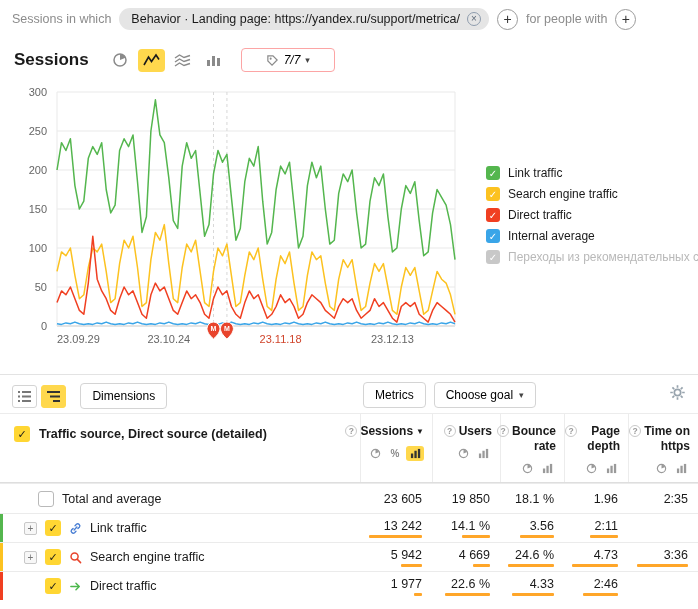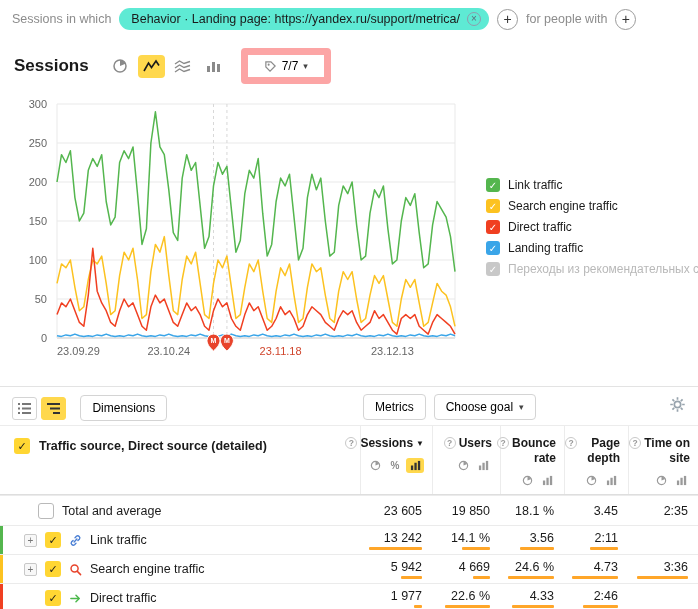--- a/index.html
+++ b/index.html
@@ -3,36 +3,36 @@
 <meta charset="utf-8">
 <style>
   * { margin:0; padding:0; box-sizing:border-box; }
   html,body { width:698px; height:609px; overflow:hidden; background:#fff;
     font-family:"Liberation Sans","DejaVu Sans",sans-serif; color:#1a1a1a; }
   .muted { color:#8c8c8c; }
   button { font-family:inherit; background:#fff; cursor:pointer; }
 
   
   .filter-bar { display:flex; align-items:center; gap:8px; padding:8px 12px; font-size:12.5px; }
-  .chip { display:inline-flex; align-items:center; gap:7px; background:#5eead4; border-radius:14px;
+  .chip { display:inline-flex; align-items:center; gap:7px; background:#e5e5e5; border-radius:14px;
           padding:4px 8px 4px 12px; font-size:12.5px; color:#1a1a1a; cursor:pointer; }
   .chip-x { width:14px; height:14px; border:1px solid #8e9cad; border-radius:50%; color:#5f6b7a;
             font-size:10px; line-height:12px; text-align:center; flex:0 0 auto; }
   .add-btn { width:21px; height:21px; border:1px solid #9b9b9b; border-radius:50%;
              font-size:14px; line-height:17px; color:#333; padding:0; }
 
   
   .chart-header { display:flex; align-items:center; padding:10px 14px 4px; }
   .page-title { font-size:17px; font-weight:700; margin-right:18px; }
   .ctype-group { display:flex; align-items:center; gap:4px; margin-right:14px; }
   .ctype-btn { width:27px; height:23px; border:none; display:flex; align-items:center; justify-content:center;
                border-radius:4px; background:transparent; padding:0; }
   .ctype-btn.sel { background:#ffd84d; }
-  .seg-btn { display:flex; align-items:center; gap:5px; border:7px solid #fca5a5; border-radius:4px;
-             padding:4px 16px; font-size:12px; }
+  .seg-btn { display:flex; align-items:center; gap:5px; border:1px solid #fca5a5; border-radius:4px;
+             padding:4px 24px; font-size:12px;font-style:italic; }
   .hide-btn { margin-left:auto; display:flex; align-items:center; gap:6px; border:1px solid #d4d4d4;
               border-radius:14px; padding:5px 13px; font-size:12.5px; }
   .caret { font-size:9px; color:#444; }
 
   
   .chart-wrap { position:relative; height:282px; }
   #chart-svg { position:absolute; left:0; top:4px; }
   .legend { position:absolute; left:486px; top:90px; width:212px; }
   .legend-item { display:flex; align-items:center; gap:8px; margin-bottom:7px; font-size:12px;
                  white-space:nowrap; cursor:pointer; }
@@ -193,21 +193,21 @@
     <div class="legend-item" id="legend-item-1">
       <span class="legend-check" style="background: rgb(252, 194, 32);">✓</span>
       <span class="legend-label">Search engine traffic</span>
     </div>
     <div class="legend-item" id="legend-item-2">
       <span class="legend-check" style="background: rgb(240, 63, 33);">✓</span>
       <span class="legend-label">Direct traffic</span>
     </div>
     <div class="legend-item" id="legend-item-3">
       <span class="legend-check" style="background: rgb(58, 165, 232);">✓</span>
-      <span class="legend-label">Landing traffic</span>
+      <span class="legend-label">Internal average</span>
     </div>
     <div class="legend-item disabled" id="legend-item-4">
       <span class="legend-check" style="background: rgb(200, 200, 200);">✓</span>
       <span class="legend-label">Переходы из рекомендательных систем</span>
     </div>
   </div>
 </div>
 
 <div class="section-divider"></div>
 
@@ -356,21 +356,21 @@
               <rect x="4.8" y="3" width="2.5" height="8"></rect>
               <rect x="8.6" y="1" width="2.5" height="10"></rect>
             </g>
           </svg>
         </button>
     </div>
   </div>
   <div class="th-col">
     <div class="hlabel">
       <span class="q-icon">?</span>
-      <span>Time on site</span>
+      <span>Time on https</span>
     </div>
     <div class="hicons">
       <button class="micon">
           <svg width="11" height="11" viewBox="0 0 12 12">
             <circle cx="6" cy="6" r="4.5" fill="none" stroke="#9a9a9a" stroke-width="1.3"></circle>
             <path d="M6 6 L6 1.5 A4.5 4.5 0 0 1 10.2 4.4 Z" fill="#9a9a9a"></path>
           </svg>
         </button>
       <button class="micon">
           <svg width="11" height="11" viewBox="0 0 12 12">
@@ -393,21 +393,21 @@
   <div class="num-cell">
       <span>23 605</span>
     </div>
   <div class="num-cell">
       <span>19 850</span>
     </div>
   <div class="num-cell">
       <span>18.1 %</span>
     </div>
   <div class="num-cell">
-      <span>3.45</span>
+      <span>1.96</span>
     </div>
   <div class="num-cell">
       <span>2:35</span>
     </div>
 </div>
 
 <div class="grid trow data-row" id="data-row-0" style="--edge: #54b64e;">
   <div class="name">
     <span class="expander">+</span>
     <span class="cb checked">

